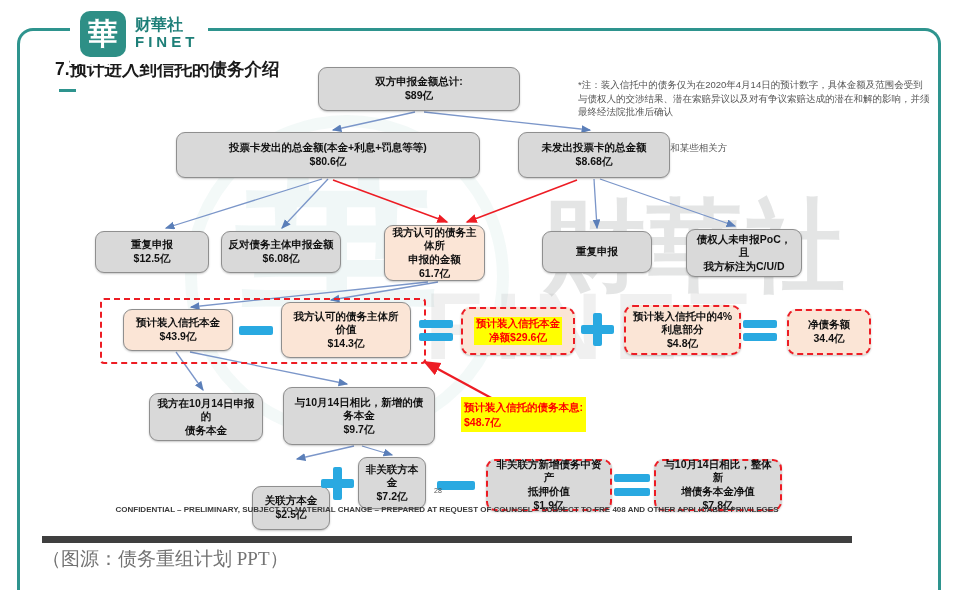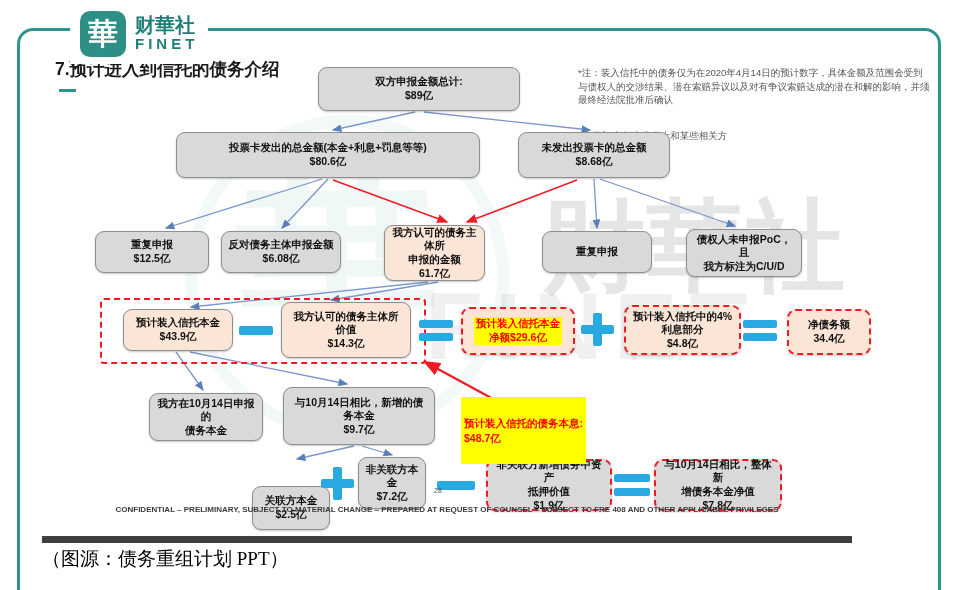--- a/index.html
+++ b/index.html
@@ -11,26 +11,26 @@
   .frame{
     position:absolute;left:17px;top:28px;width:918px;height:600px;
     border:3px solid #2E948E;border-bottom:none;border-radius:16px 16px 0 0;z-index:0;
   }
   
   .logo{position:absolute;left:70px;top:4px;height:60px;background:#fff;z-index:5;
         display:flex;align-items:center;gap:9px;padding:0 10px;}
   .logo-icon{width:46px;height:46px;background:#2E8F86;border-radius:10px;color:#fff;
              display:flex;align-items:center;justify-content:center;
              font:bold 30px/1 "Liberation Serif",serif;}
-  .logo-cn{font-size:20px;font-weight:bold;color:#1E7F78;line-height:1.05;}
+  .logo-cn{font-size:16px;font-weight:bold;color:#1E7F78;line-height:1.05;}
   .logo-en{font-size:15px;font-weight:bold;color:#1E7F78;letter-spacing:4px;line-height:1.1;}
   
   .slide-title{position:absolute;left:55px;top:57px;font-size:17.5px;font-weight:bold;color:#1a1a1a;z-index:3;}
   .title-underline{position:absolute;left:59px;top:89px;width:17px;height:3px;background:#2E948E;z-index:3;}
-  .note{position:absolute;left:578px;top:53px;width:352px;font-size:9.5px;line-height:1.4;
+  .note{position:absolute;left:578px;top:65px;width:352px;font-size:9.5px;line-height:1.4;
         color:#555;z-index:3;white-space:pre-line;}
   .note p{margin:0 0 10px 0;}
   
   .wm{position:absolute;z-index:1;pointer-events:none;font-weight:bold;}
   .wm-circle{left:185px;top:115px;width:300px;height:300px;border:12px solid rgba(46,148,142,0.06);border-radius:50%;}
   .wm-glyph{left:235px;top:140px;font:bold 210px/1 "Liberation Serif",serif;color:rgba(46,148,142,0.07);}
   .wm-cn{left:545px;top:180px;font-size:100px;color:rgba(120,125,125,0.20);}
   .wm-en{left:425px;top:272px;font-size:95px;letter-spacing:12px;color:rgba(150,150,150,0.14);}
   
   svg.arrows{position:absolute;left:0;top:0;z-index:2;}
@@ -41,36 +41,36 @@
     white-space:pre-line;background:#d9d9d9;border:1px solid #8f8f8f;border-radius:9px;
     font-weight:bold;font-size:10.5px;line-height:1.3;color:#111;padding:2px 5px;
     box-shadow:0 1px 2px rgba(0,0,0,0.22);
   }
   .peach{background:#FBE5D6;}
   .rdash{border:2px dashed #ED1C24;}
   .group-border{position:absolute;left:100px;top:298px;width:322px;height:62px;
                 border:2.5px dashed #ED1C24;border-radius:4px;z-index:2;}
   .hl{background:#FFFF00;color:#FF0000;padding:0 2px;}
   .annotation{position:absolute;left:461px;top:397px;z-index:4;background:#FFFF00;color:#FF0000;
-              font-weight:bold;font-size:10.5px;line-height:1.4;white-space:pre-line;padding:19px 3px;text-align:left;}
+              font-weight:bold;font-size:10.5px;line-height:1.4;white-space:pre-line;padding:3px 3px;text-align:left;}
   
   .op{position:absolute;z-index:3;}
   .op-minus{background:#29A9E1;border-radius:2px;}
   .op-eq::before,.op-eq::after{content:"";position:absolute;left:0;width:100%;height:8px;background:#29A9E1;border-radius:2px;}
   .op-eq::before{top:0;} .op-eq::after{bottom:0;}
   .op-plus::before,.op-plus::after{content:"";position:absolute;background:#29A9E1;border-radius:2px;}
   .op-plus::before{left:0;top:calc(50% - 4.5px);width:100%;height:9px;}
   .op-plus::after{top:0;left:calc(50% - 4.5px);width:9px;height:100%;}
   
   .confidential{position:absolute;left:42px;top:505px;width:810px;text-align:center;
                 font-size:8px;font-weight:bold;color:#3a3a3a;z-index:3;}
   .page-number{position:absolute;left:434px;top:487px;font-size:7px;color:#555;z-index:3;}
   .dark-bar{position:absolute;left:42px;top:536px;width:810px;height:7px;background:#3f3f3f;z-index:3;}
   .caption{position:absolute;left:42px;top:546px;font-family:"Liberation Serif",serif;
-           font-size:19px;color:#000000;z-index:3;}
+           font-size:19px;color:#737373;z-index:3;}
 </style>
 </head>
 <body>
 
 <div class="frame"></div>
 
 <div class="logo">
   <div class="logo-icon">華</div>
   <div>
     <div class="logo-cn">财華社</div>

